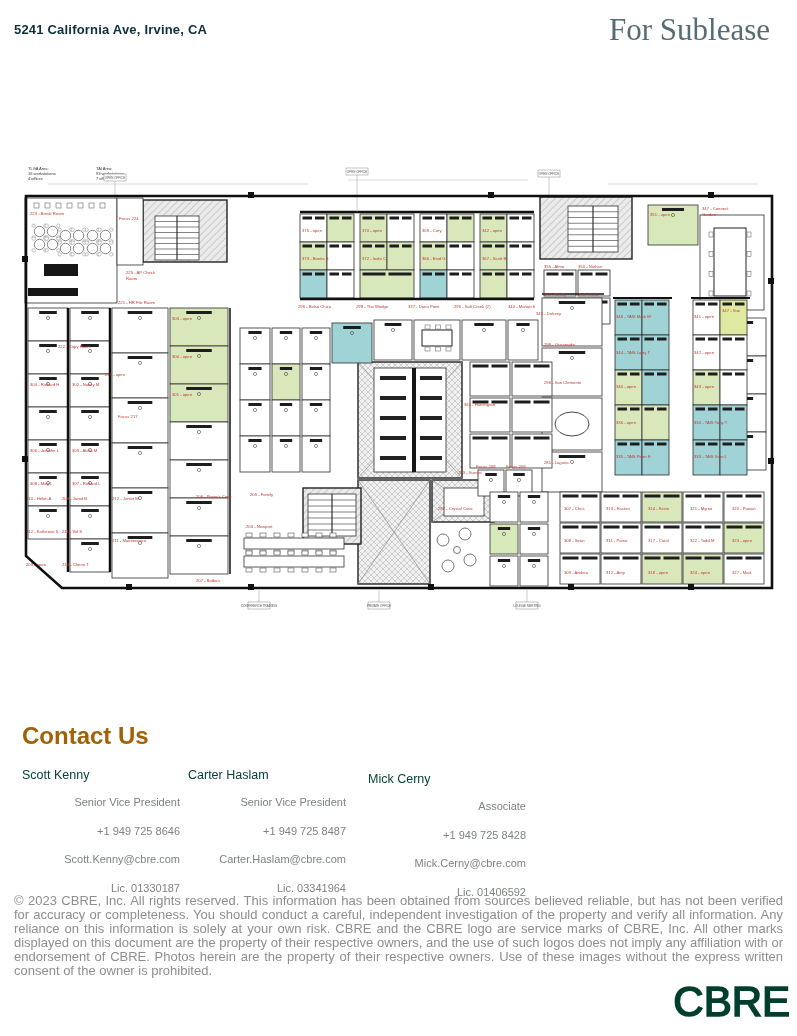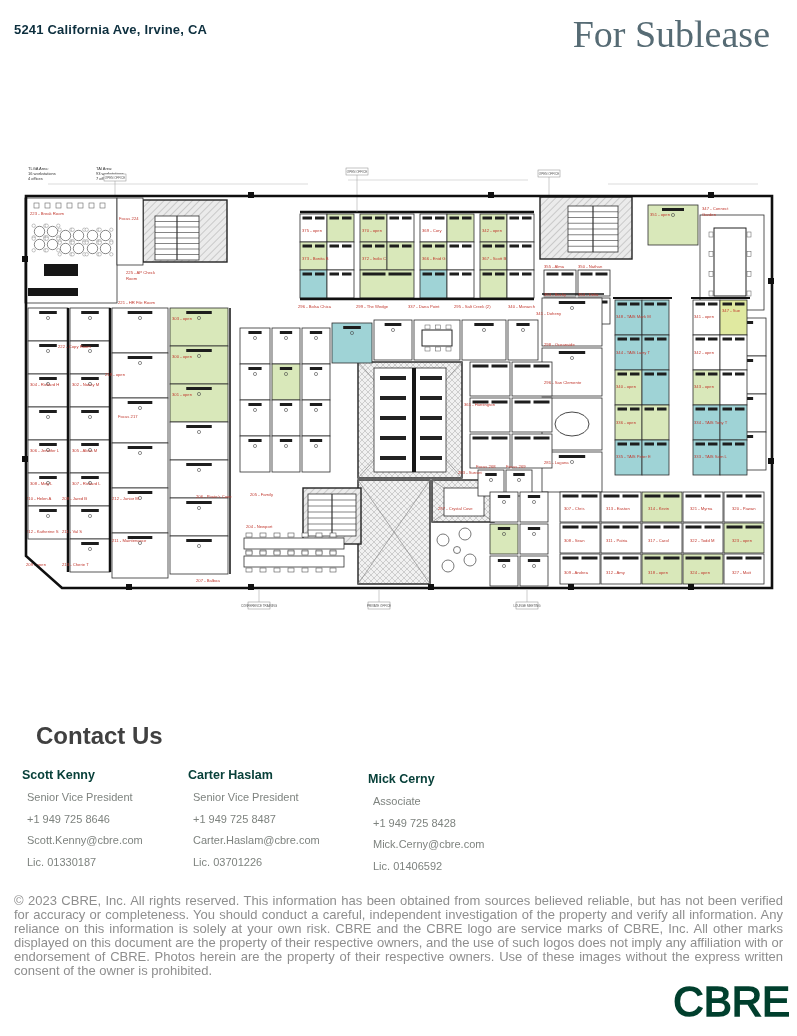--- a/index.html
+++ b/index.html
@@ -1,29 +1,29 @@
 <!DOCTYPE html>
 <html><head>
 <meta charset="utf-8">
 <style>
   html,body{margin:0;padding:0;}
   body{width:797px;height:1036px;position:relative;background:#fff;
        font-family:"Liberation Sans",sans-serif;overflow:hidden;}
   .address{position:absolute;left:14px;top:22px;font-size:13px;font-weight:bold;
            color:#0d2f3e;letter-spacing:.2px;}
   .sublease{position:absolute;right:27px;top:12px;font-family:"Liberation Serif",serif;
-            font-size:38px;color:#566b74;}
+            font-size:31px;color:#566b74;}
   .plan-wrap{position:absolute;left:8px;top:158px;width:784px;height:456px;}
   .plan-wrap svg{display:block;font-family:"Liberation Sans",sans-serif;}
-  .contact-title{position:absolute;left:36px;top:722px;font-size:24px;font-weight:bold;
-                 color:#404040;}
+  .contact-title{position:absolute;left:22px;top:722px;font-size:24px;font-weight:bold;
+                 color:#a16207;}
   .person{position:absolute;width:170px;}
   .p1{left:22px;top:768px;} .p2{left:188px;top:768px;} .p3{left:368px;top:772px;}
-  .person .name{font-size:12.5px;font-weight:bold;color:#09413a;margin:0 0 7px 0;}
-  .person .line{font-size:11px;color:#7e837f;line-height:16.5px;margin:5px;}
+  .person .name{font-size:12.5px;font-weight:normal;color:#09413a;margin:0 0 7px 0;}
+  .person .line{font-size:11px;color:#7e837f;line-height:16.5px;margin:12px;text-align:right;}
   .disclaimer{position:absolute;left:14px;top:894px;width:769px;font-size:13px;
               line-height:13.9px;color:#8e8e8e;text-align:justify;}
   .logo{position:absolute;right:7px;top:978px;font-size:42px;font-weight:normal;
         color:#003f2d;letter-spacing:0px;-webkit-text-stroke:1.6px #003f2d;}
 </style>
 </head>
 <body>
 
 <header>
   <div class="address">5241 California Ave, Irvine, CA</div>
@@ -745,21 +745,21 @@
   <p class="line">Senior Vice President</p>
   <p class="line">+1 949 725 8646</p>
   <p class="line">Scott.Kenny@cbre.com</p>
   <p class="line">Lic. 01330187</p>
 </div>
 <div class="person p2">
   <p class="name">Carter Haslam</p>
   <p class="line">Senior Vice President</p>
   <p class="line">+1 949 725 8487</p>
   <p class="line">Carter.Haslam@cbre.com</p>
-  <p class="line">Lic. 03701226</p>
+  <p class="line">Lic. 03341964</p>
 </div>
 <div class="person p3">
   <p class="name">Mick Cerny</p>
   <p class="line">Associate</p>
   <p class="line">+1 949 725 8428</p>
   <p class="line">Mick.Cerny@cbre.com</p>
   <p class="line">Lic. 01406592</p>
 </div>
 
 <div class="disclaimer">© 2023 CBRE, Inc. All rights reserved. This information has been obtained from sources believed reliable, but has not been verified for accuracy or completeness. You should conduct a careful, independent investigation of the property and verify all information. Any reliance on this information is solely at your own risk. CBRE and the CBRE logo are service marks of CBRE, Inc. All other marks displayed on this document are the property of their respective owners, and the use of such logos does not imply any affiliation with or endorsement of CBRE. Photos herein are the property of their respective owners. Use of these images without the express written consent of the owner is prohibited.</div>

